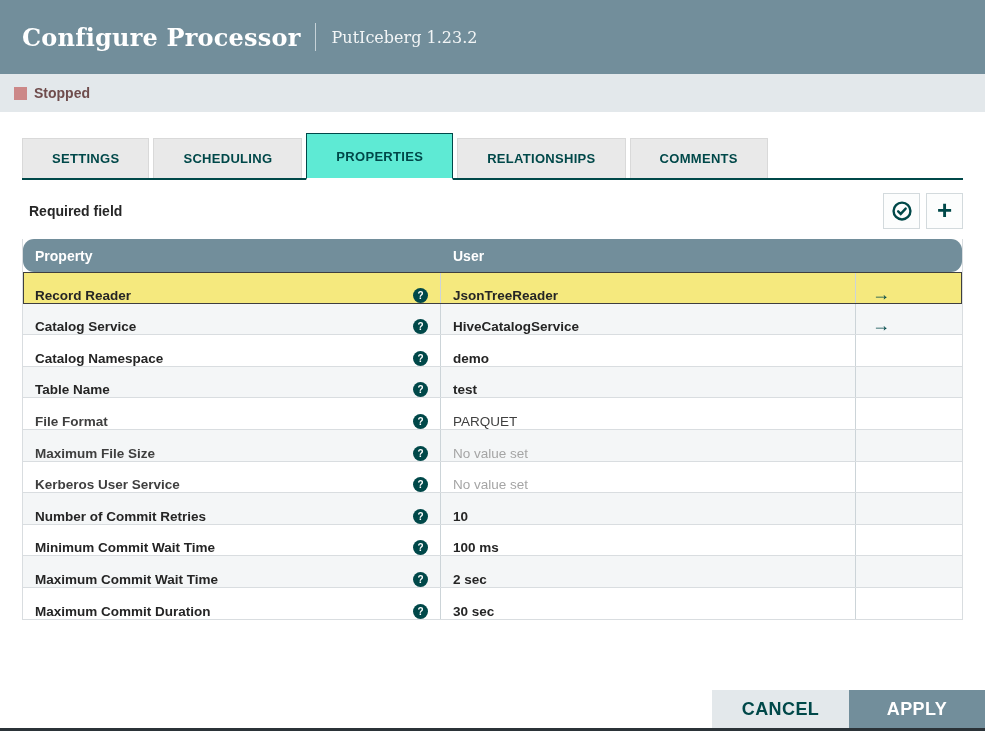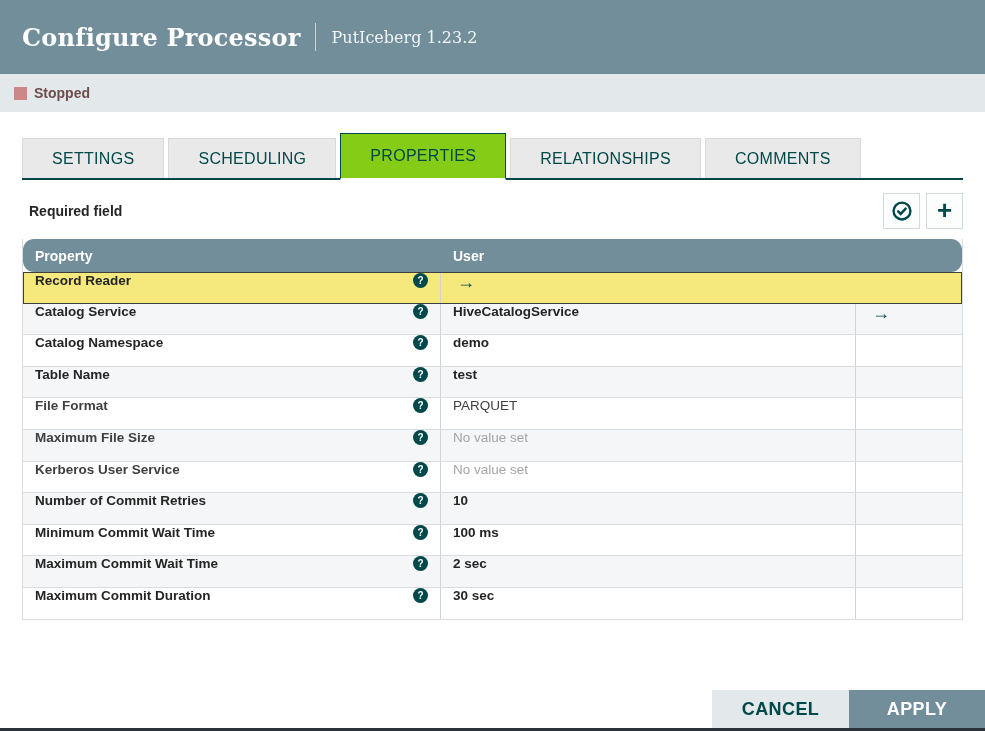--- a/index.html
+++ b/index.html
@@ -23,41 +23,41 @@
   .status{height:38px;background:var(--status-bg);display:flex;align-items:center;padding:0 14px;}
   .status-sq{width:13px;height:13px;background:var(--stopped-sq);margin-right:7px;}
   .status-tx{font-size:14px;font-weight:bold;color:var(--stopped-tx);}
 
   .content{padding:19px 22px 0 22px;}
 
   
   .tabs{display:flex;align-items:flex-end;border-bottom:2px solid var(--teal);height:49px;}
   .tab{height:40px;background:var(--tab-bg);border:1px solid var(--tab-border);border-bottom:none;
        margin-right:4px;padding:0 29px;display:flex;align-items:center;justify-content:center;
-       font-size:16px;font-weight:normal;color:var(--teal);letter-spacing:.3px;cursor:pointer;}
-  .tab.active{height:47px;background:#84cc16;border:1px solid var(--teal);border-bottom:2px solid #fff;margin-bottom:-2px;}
+       font-size:13px;font-weight:bold;color:var(--teal);letter-spacing:.3px;cursor:pointer;}
+  .tab.active{height:47px;background:#5eead4;border:1px solid var(--teal);border-bottom:2px solid #fff;margin-bottom:-2px;}
 
   
   .toolbar{margin-top:13px;height:36px;display:flex;align-items:center;justify-content:space-between;}
   .req{font-size:14px;font-weight:bold;color:#262626;padding-left:7px;}
   .tool-btns{display:flex;}
   .icon-btn{width:37px;height:36px;background:#fcfdfd;border:1px solid #d3dadd;margin-left:6px;
             display:flex;align-items:center;justify-content:center;cursor:pointer;}
   .plus-glyph{font-size:26px;font-weight:bold;color:var(--teal);line-height:1;margin-top:-2px;}
 
   
   .table{margin-top:10px;border-left:1px solid var(--row-border);border-right:1px solid var(--row-border);}
   .trow{display:grid;grid-template-columns:418px 415px 1fr;}
   .thead{background:var(--slate);height:33px;border-radius:11px;}
   .thead .cell{display:flex;align-items:center;color:#fff;font-size:14px;font-weight:bold;padding:0 12px;}
   .row{height:31.6px;border-bottom:1px solid var(--row-border);background:#fff;}
   .row.alt{background:var(--row-alt);}
   .row.selected{background:var(--yellow);border-top:1px solid var(--sel-border);border-bottom:1px solid var(--sel-border);
                 box-shadow:inset 1px 0 0 var(--sel-border), inset -1px 0 0 var(--sel-border);}
-  .cell{display:flex;align-items:flex-start;font-size:13.5px;color:#2b2b2b;padding:0 12px;min-width:0;}
+  .cell{display:flex;align-items:flex-end;font-size:13.5px;color:#2b2b2b;padding:0 12px;min-width:0;}
   .cell.prop{justify-content:space-between;border-right:1px solid var(--sep);}
   .cell.val{border-right:1px solid var(--sep);}
   .plabel{font-weight:bold;color:#252525;}
   .plabel.optional{font-weight:bold;color:#3f3f3f;}
   .vlabel{font-weight:bold;color:#252525;}
   .vlabel.optional{font-weight:normal;color:#3f3f3f;}
   .vlabel.unset{font-weight:normal;color:var(--unset);}
   .help{width:15px;height:15px;border-radius:50%;background:var(--teal);color:#fff;font-size:10px;font-weight:bold;
         display:flex;align-items:center;justify-content:center;flex:none;cursor:pointer;}
   .cell.arrowc{padding-left:16px;}
@@ -119,20 +119,23 @@
         <div class="cell">Property</div>
         <div class="cell">User</div>
         <div class="cell"></div>
       </div>
       <div id="tbody">
           <div class="trow row selected">
             <div class="cell prop">
               <span class="plabel">Record Reader</span>
               <span class="help">?</span>
             </div>
+            <div class="cell val">
+              <span class="vlabel">JsonTreeReader</span>
+            </div>
             <div class="cell arrowc">
               <span class="goto">→</span>
             </div>
           </div>
           <div class="trow row alt">
             <div class="cell prop">
               <span class="plabel">Catalog Service</span>
               <span class="help">?</span>
             </div>
             <div class="cell val">

